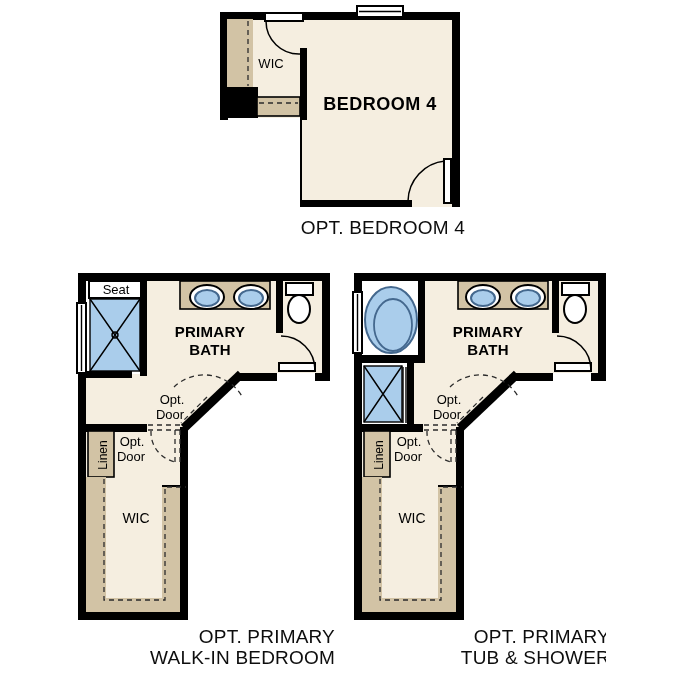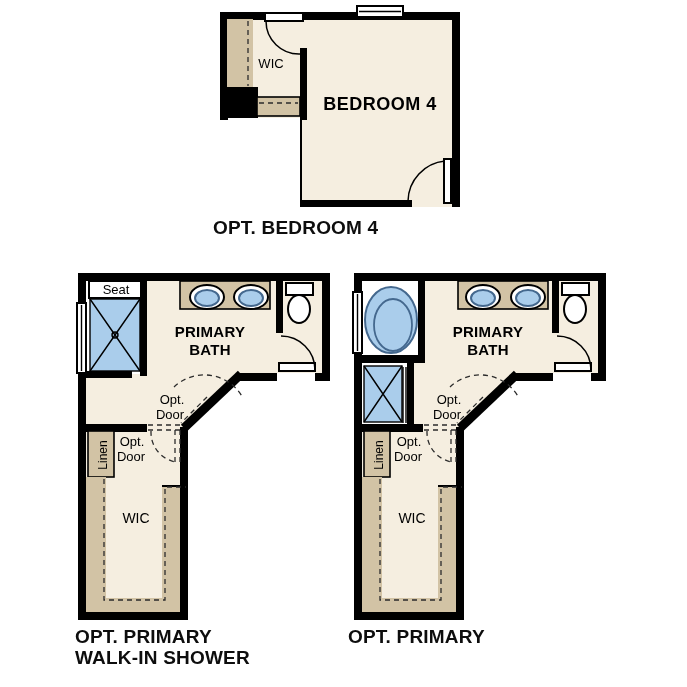--- a/index.html
+++ b/index.html
@@ -21,21 +21,21 @@
   .arc{stroke:var(--wall,#000);stroke-width:1.5;fill:none;}
   .diag{stroke:var(--wall,#000);stroke-width:9;fill:none;}
   .dash{stroke:var(--dash,#2b2b2b);stroke-width:1.3;fill:none;stroke-dasharray:5 4;}
   
   text{fill:var(--text,#000);text-anchor:middle;font-family:"Liberation Sans",sans-serif;}
   .t-sm{font-size:13px;}
   .t-xs{font-size:12px;}
   .t-room{font-size:18px;font-weight:bold;letter-spacing:.5px;}
   .t-bath{font-size:15px;font-weight:bold;letter-spacing:.3px;}
   .t-wic{font-size:14px;}
-  .caption{position:absolute;text-align:left;font-size:19px;font-weight:bold;line-height:21px;color:var(--caption_text,#0d0d0d);letter-spacing:.2px;}
+  .caption{position:absolute;text-align:right;font-size:19px;font-weight:normal;line-height:21px;color:var(--caption_text,#0d0d0d);letter-spacing:.2px;}
 </style>
 </head>
 <body>
 
 <div class="canvas">
 
   <svg class="plan" style="left:213px;top:3px;" width="252" height="210" viewBox="213 3 252 210">
     <g>
       <rect class="floor" x="220" y="12" width="87" height="106"></rect>
       <rect class="floor" x="300" y="12" width="160" height="195"></rect>
@@ -141,21 +141,21 @@
     <text class="t-bath" x="210" y="355">BATH</text>
     <text class="t-sm" x="172" y="404">Opt.</text>
     <text class="t-sm" x="170" y="419">Door</text>
     <text class="t-sm" x="132" y="446">Opt.</text>
     <text class="t-sm" x="131" y="461">Door</text>
     <text class="t-xs" transform="translate(103 455) rotate(-90)" x="0" y="4">Linen</text>
     <text class="t-wic" x="136" y="523">WIC</text>
   </svg>
   <div class="caption" style="left:75px;top:626px;width:260px;">
     <div>OPT. PRIMARY</div>
-    <div>WALK-IN SHOWER</div>
+    <div>WALK-IN BEDROOM</div>
   </div>
 
   <svg class="plan" style="left:348px;top:270px;" width="262" height="355" viewBox="348 270 262 355">
     <g>
       <path class="floor" d="M 362 281 L 598 281 L 598 373 L 516 373 L 460 427 L 460 612 L 362 612 Z"></path>
       <rect class="whitefloor" x="362" y="281" width="56" height="74"></rect>
       <rect class="whitefloor" x="362" y="362" width="45" height="62"></rect>
     </g>
     <g>
       <ellipse class="fixture-soft" cx="391" cy="320" rx="26" ry="33"></ellipse>
@@ -225,15 +225,16 @@
     <text class="t-bath" x="488" y="355">BATH</text>
     <text class="t-sm" x="449" y="404">Opt.</text>
     <text class="t-sm" x="447" y="419">Door</text>
     <text class="t-sm" x="409" y="446">Opt.</text>
     <text class="t-sm" x="408" y="461">Door</text>
     <text class="t-xs" transform="translate(379 455) rotate(-90)" x="0" y="4">Linen</text>
     <text class="t-wic" x="412" y="523">WIC</text>
   </svg>
   <div class="caption" style="left:348px;top:626px;width:262px;">
     <div>OPT. PRIMARY</div>
+    <div>TUB &amp; SHOWER</div>
   </div>
 
 </div>
 
 </body></html>

